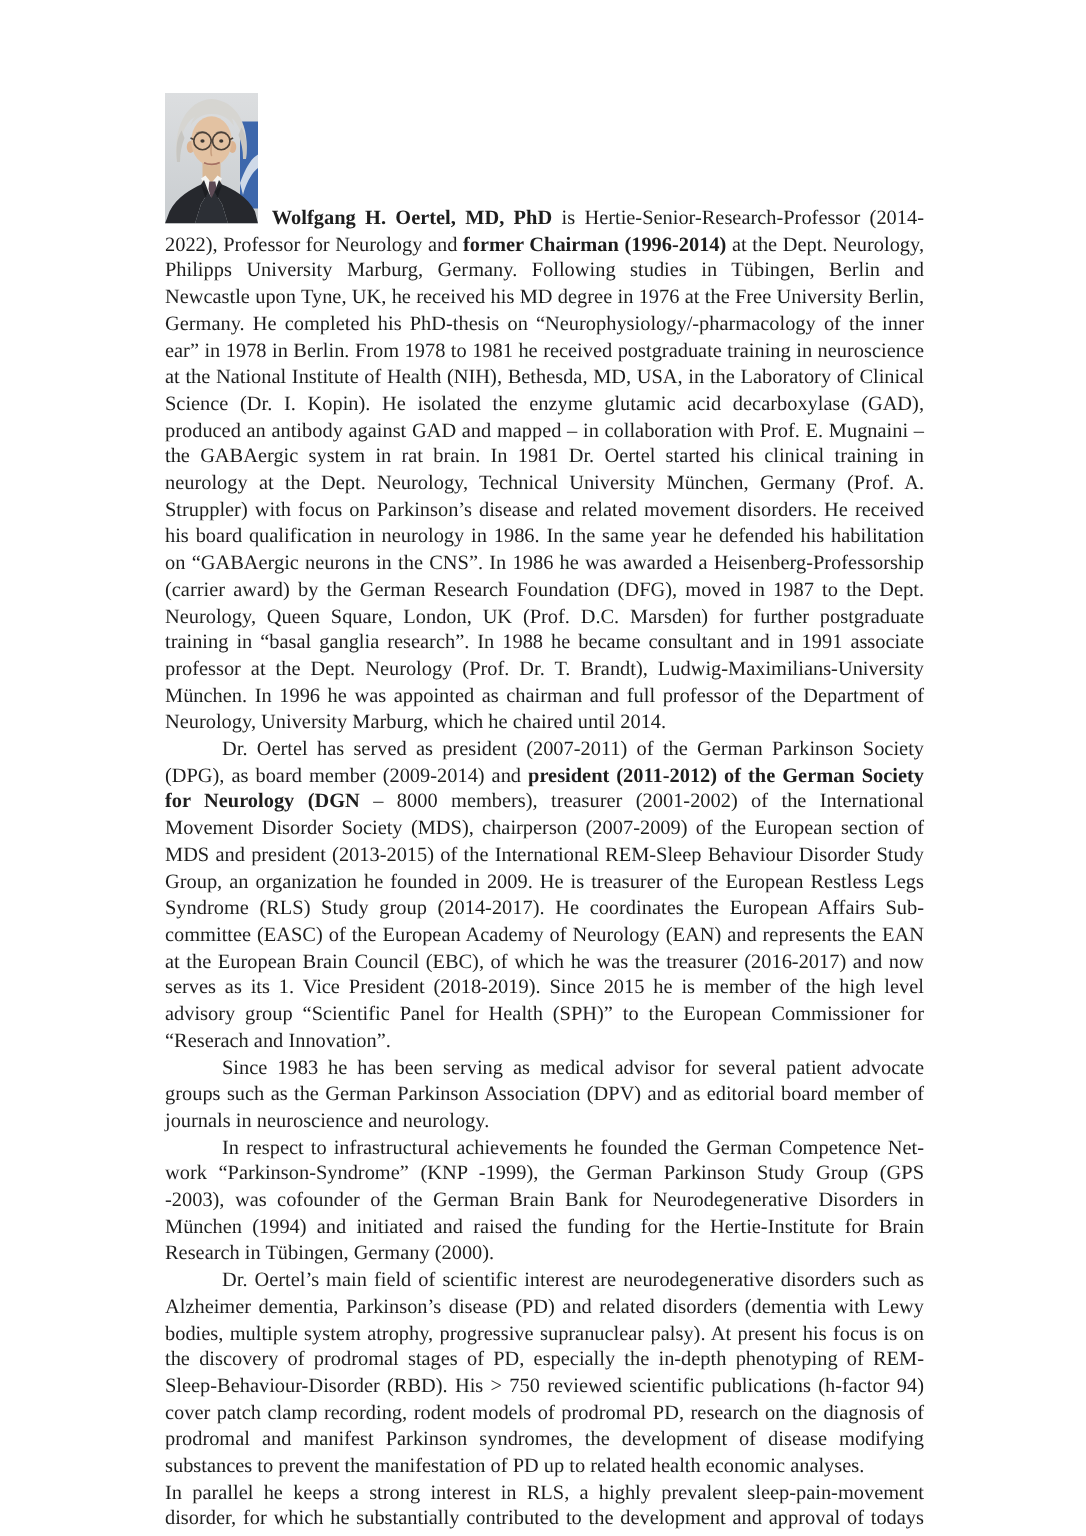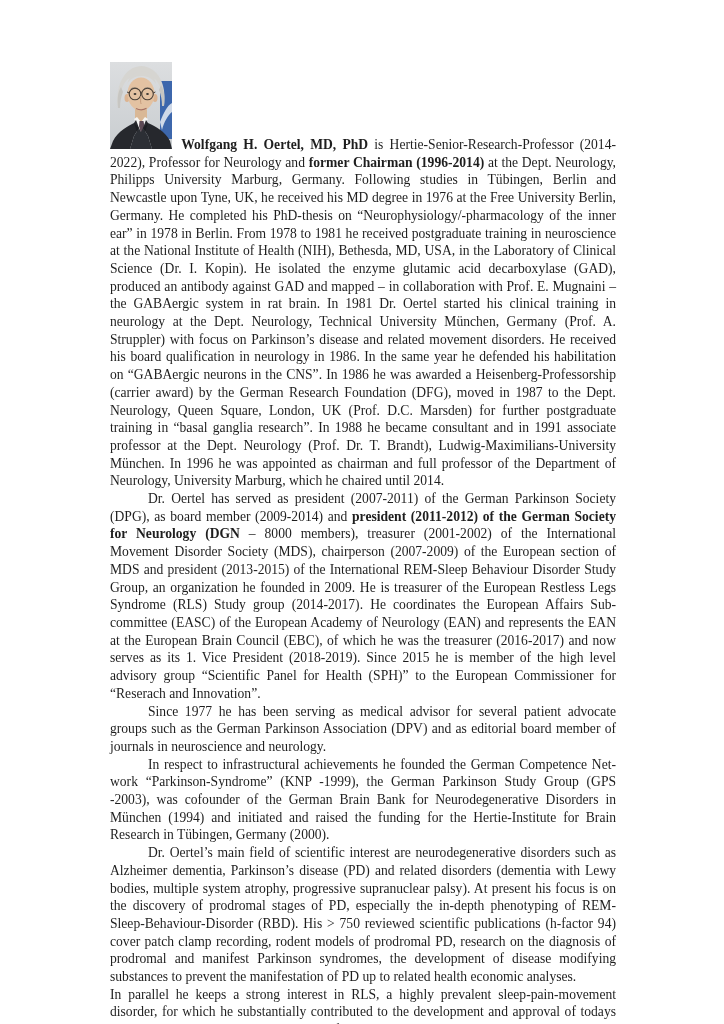--- a/index.html
+++ b/index.html
@@ -89,19 +89,19 @@
           <path d="M0,87 L3,79 C8,69 18,64 24,61 L26,58 L29,66 L24,74 L20,87 Z" fill="#26282d"></path>
           <path d="M62,87 L60,79 C55,69 45,64 38,61 L36,58 L33,66 L38,74 L42,87 Z" fill="#26282d"></path>
           <path d="M20,87 L24,74 L29,66 L31,70 L33,66 L38,74 L42,87 Z" fill="#2c2f35"></path>
           <path d="M24,61 L29,66 L27,70 Z" fill="#1c1e22"></path>
           <path d="M38,61 L33,66 L35,70 Z" fill="#1c1e22"></path>
         </svg>
       </span>
     <span class="b">Wolfgang H. Oertel, MD, PhD</span><span> is Hertie-Senior-Research-Professor (2014-2022), Professor for Neurology and </span><span class="b">former Chairman (1996-2014)</span><span> at the Dept. Neurology, Philipps University Marburg, Germany. Following studies in Tübingen, Berlin and Newcastle upon Tyne, UK, he received his MD degree in 1976 at the Free University Berlin, Germany. He completed his PhD-thesis on “Neurophysiology/-pharmacology of the inner ear” in 1978 in Berlin. From 1978 to 1981 he received postgraduate training in neuroscience at the National Institute of Health (NIH), Bethesda, MD, USA, in the Laboratory of Clinical Science (Dr. I. Kopin). He isolated the enzyme glutamic acid decarboxylase (GAD), produced an antibody against GAD and mapped – in collaboration with Prof. E. Mugnaini – the GABAergic system in rat brain. In 1981 Dr. Oertel started his clinical training in neurology at the Dept. Neurology, Technical University München, Germany (Prof. A. Struppler) with focus on Parkinson’s disease and related movement disorders. He received his board qualification in neurology in 1986. In the same year he defended his habilitation on “GABAergic neurons in the CNS”. In 1986 he was awarded a Heisenberg-Professorship (carrier award) by the German Research Foundation (DFG), moved in 1987 to the Dept. Neurology, Queen Square, London, UK (Prof. D.C. Marsden) for further postgraduate training in “basal ganglia research”. In 1988 he became consultant and in 1991 associate professor at the Dept. Neurology (Prof. Dr. T. Brandt), Ludwig-Maximilians-University München. In 1996 he was appointed as chairman and full professor of the Department of Neurology, University Marburg, which he chaired until 2014.</span></p>
 
     <p class="para indent"><span>Dr. Oertel has served as president (2007-2011) of the German Parkinson Society (DPG), as board member (2009-2014) and </span><span class="b">president (2011-2012) of the German Society for Neurology (DGN</span><span> – 8000 members), treasurer (2001-2002) of the International Movement Disorder Society (MDS), chairperson (2007-2009) of the European section of MDS and president (2013-2015) of the International REM-Sleep Behaviour Disorder Study Group, an organization he founded in 2009. He is treasurer of the European Restless Legs Syndrome (RLS) Study group (2014-2017). He coordinates the European Affairs Sub-committee (EASC) of the European Academy of Neurology (EAN) and represents the EAN at the European Brain Council (EBC), of which he was the treasurer (2016-2017) and now serves as its 1. Vice President (2018-2019). Since 2015 he is member of the high level advisory group “Scientific Panel for Health (SPH)” to the European Commissioner for “Reserach and Innovation”.</span></p>
-    <p class="para indent"><span>Since 1977 he has been serving as medical advisor for several patient advocate groups such as the German Parkinson Association (DPV) and as editorial board member of journals in neuroscience and neurology.</span></p>
+    <p class="para indent"><span>Since 1983 he has been serving as medical advisor for several patient advocate groups such as the German Parkinson Association (DPV) and as editorial board member of journals in neuroscience and neurology.</span></p>
     <p class="para indent"><span>In respect to infrastructural achievements he founded the German Competence Net-work “Parkinson-Syndrome” (KNP -1999), the German Parkinson Study Group (GPS -2003), was cofounder of the German Brain Bank for Neurodegenerative Disorders in München (1994) and initiated and raised the funding for the Hertie-Institute for Brain Research in Tübingen, Germany (2000).</span></p>
     <p class="para indent"><span>Dr. Oertel’s main field of scientific interest are neurodegenerative disorders such as Alzheimer dementia, Parkinson’s disease (PD) and related disorders (dementia with Lewy bodies, multiple system atrophy, progressive supranuclear palsy). At present his focus is on the discovery of prodromal stages of PD, especially the in-depth phenotyping of REM-Sleep-Behaviour-Disorder (RBD). His &gt; 750 reviewed scientific publications (h-factor 94) cover patch clamp recording, rodent models of prodromal PD, research on the diagnosis of prodromal and manifest Parkinson syndromes, the development of disease modifying substances to prevent the manifestation of PD up to related health economic analyses.</span></p>
     <p class="para"><span>In parallel he keeps a strong interest in RLS, a highly prevalent sleep-pain-movement disorder, for which he substantially contributed to the development and approval of todays standard pharmacotherapy. Finally one of his major interests is teaching to young people in order to attract them to the field of neuroscience.</span></p>
 
   </div>
 </div>
 
 </body></html>

